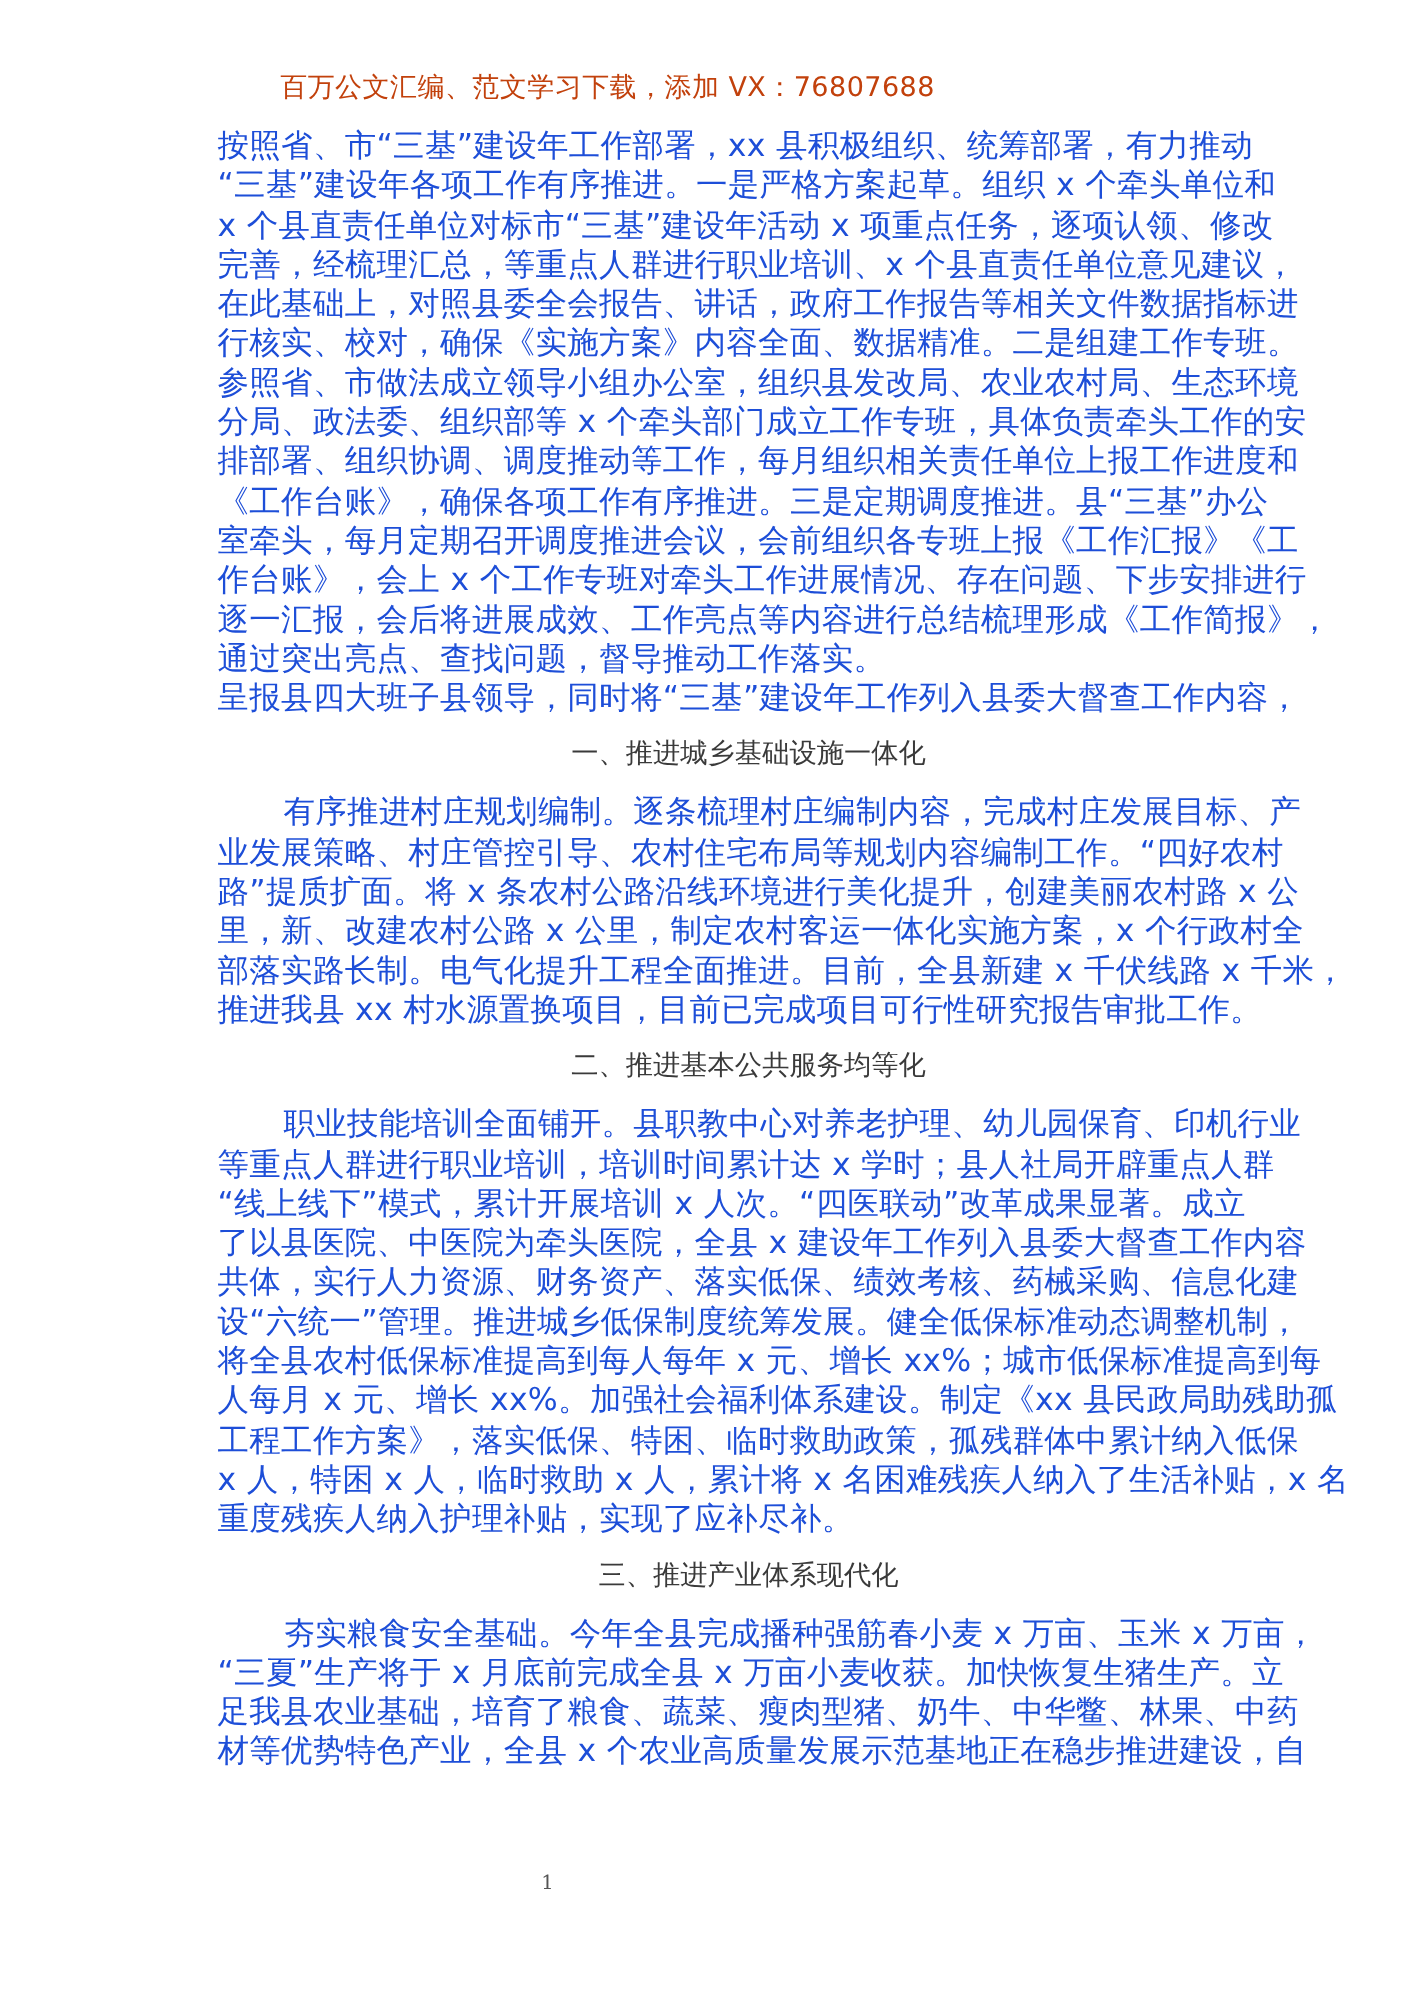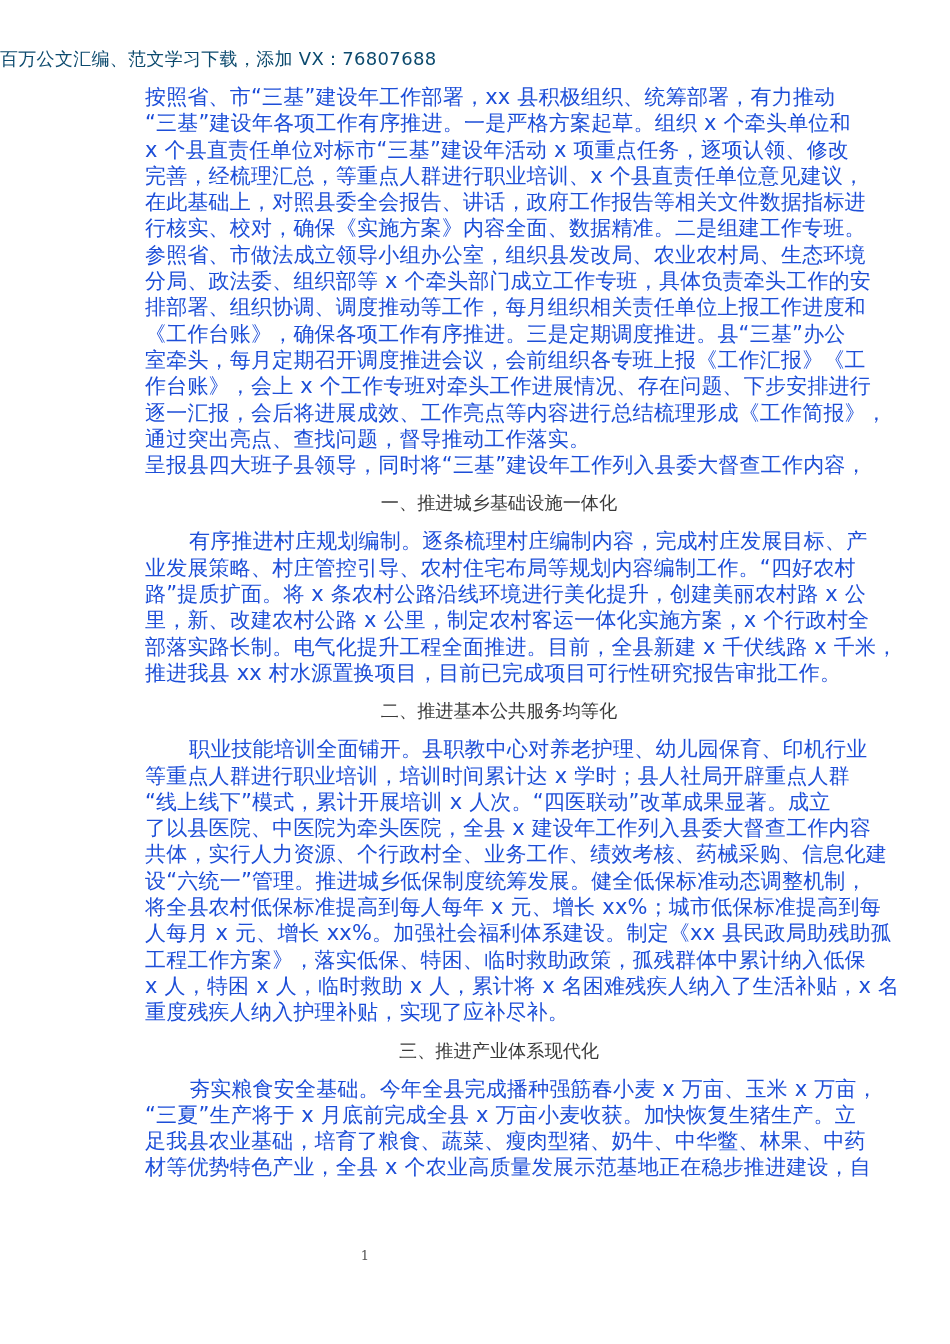--- a/index.html
+++ b/index.html
@@ -21,24 +21,24 @@
       top: 0;
       width: 950px;
       height: 1344px;
       background: #ffffff;
     }
     .banner {
       position: absolute;
       left: 0;
       top: 46px;
       width: 810px;
-      text-align: left;
+      text-align: center;
       font-size: 18px;
       line-height: 26px;
-      color: #0c4a6e;
+      color: #c2410c;
       letter-spacing: 0.3px;
     }
     .body {
       position: absolute;
       left: 145px;
       top: 84px;
       width: 670px;
     }
     .line {
       display: block;
@@ -118,21 +118,21 @@
     </div>
 
     <span class="gap"></span>
 
     <div>
       <span class="heading">二、推进基本公共服务均等化</span>
       <span class="line indent">职业技能培训全面铺开。县职教中心对养老护理、幼儿园保育、印机行业</span>
       <span class="line">等重点人群进行职业培训，培训时间累计达 x 学时；县人社局开辟重点人群</span>
       <span class="line">“线上线下”模式，累计开展培训 x 人次。“四医联动”改革成果显著。成立</span>
       <span class="line">了以县医院、中医院为牵头医院，全县 x 建设年工作列入县委大督查工作内容</span>
-      <span class="line">共体，实行人力资源、个行政村全、业务工作、绩效考核、药械采购、信息化建</span>
+      <span class="line">共体，实行人力资源、财务资产、落实低保、绩效考核、药械采购、信息化建</span>
       <span class="line">设“六统一”管理。推进城乡低保制度统筹发展。健全低保标准动态调整机制，</span>
       <span class="line">将全县农村低保标准提高到每人每年 x 元、增长 xx%；城市低保标准提高到每</span>
       <span class="line">人每月 x 元、增长 xx%。加强社会福利体系建设。制定《xx 县民政局助残助孤</span>
       <span class="line">工程工作方案》，落实低保、特困、临时救助政策，孤残群体中累计纳入低保</span>
       <span class="line">x 人，特困 x 人，临时救助 x 人，累计将 x 名困难残疾人纳入了生活补贴，x 名</span>
       <span class="line">重度残疾人纳入护理补贴，实现了应补尽补。</span>
     </div>
 
     <span class="gap"></span>
 

